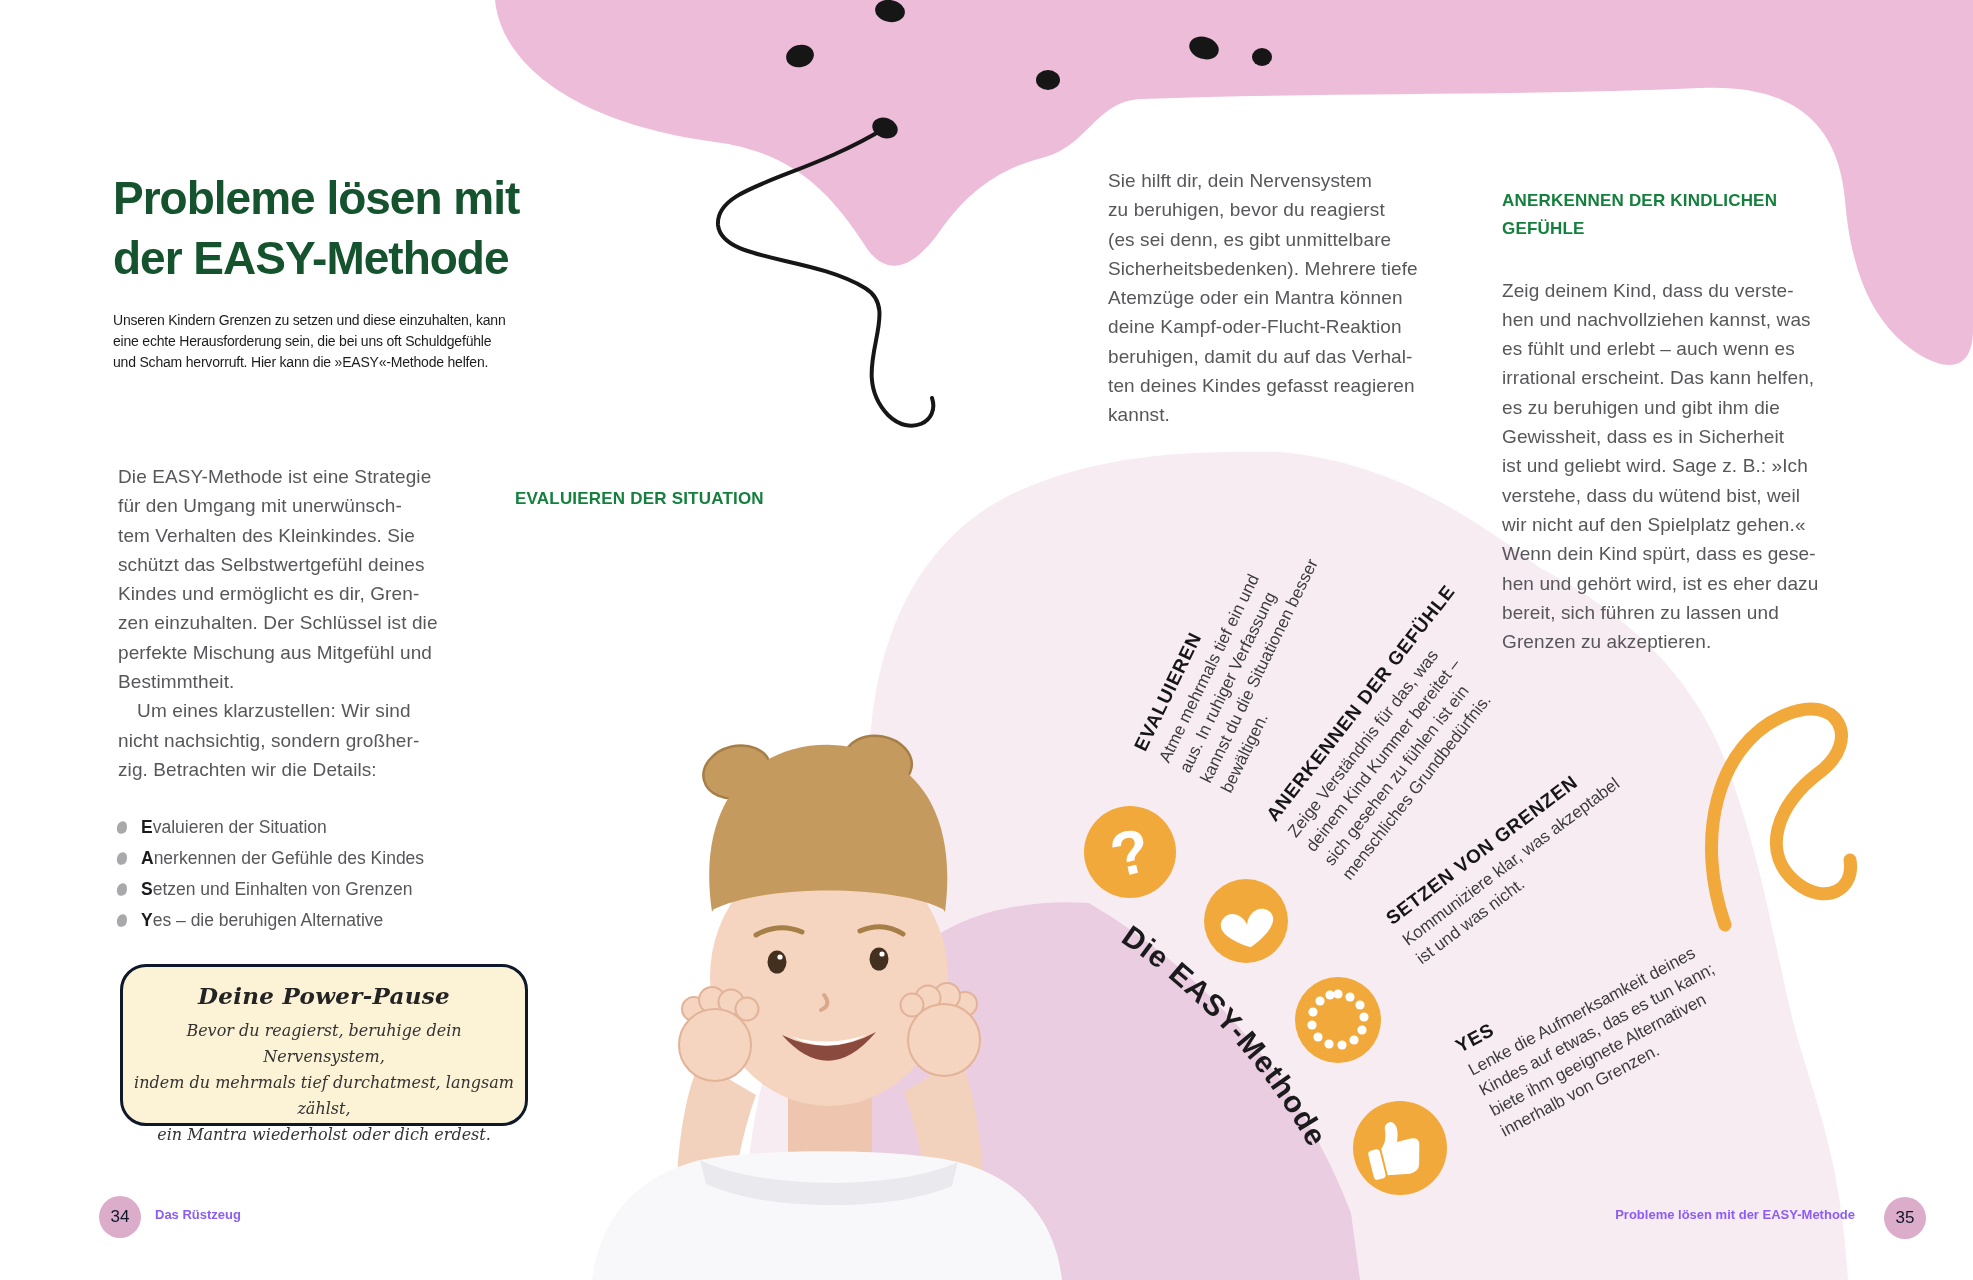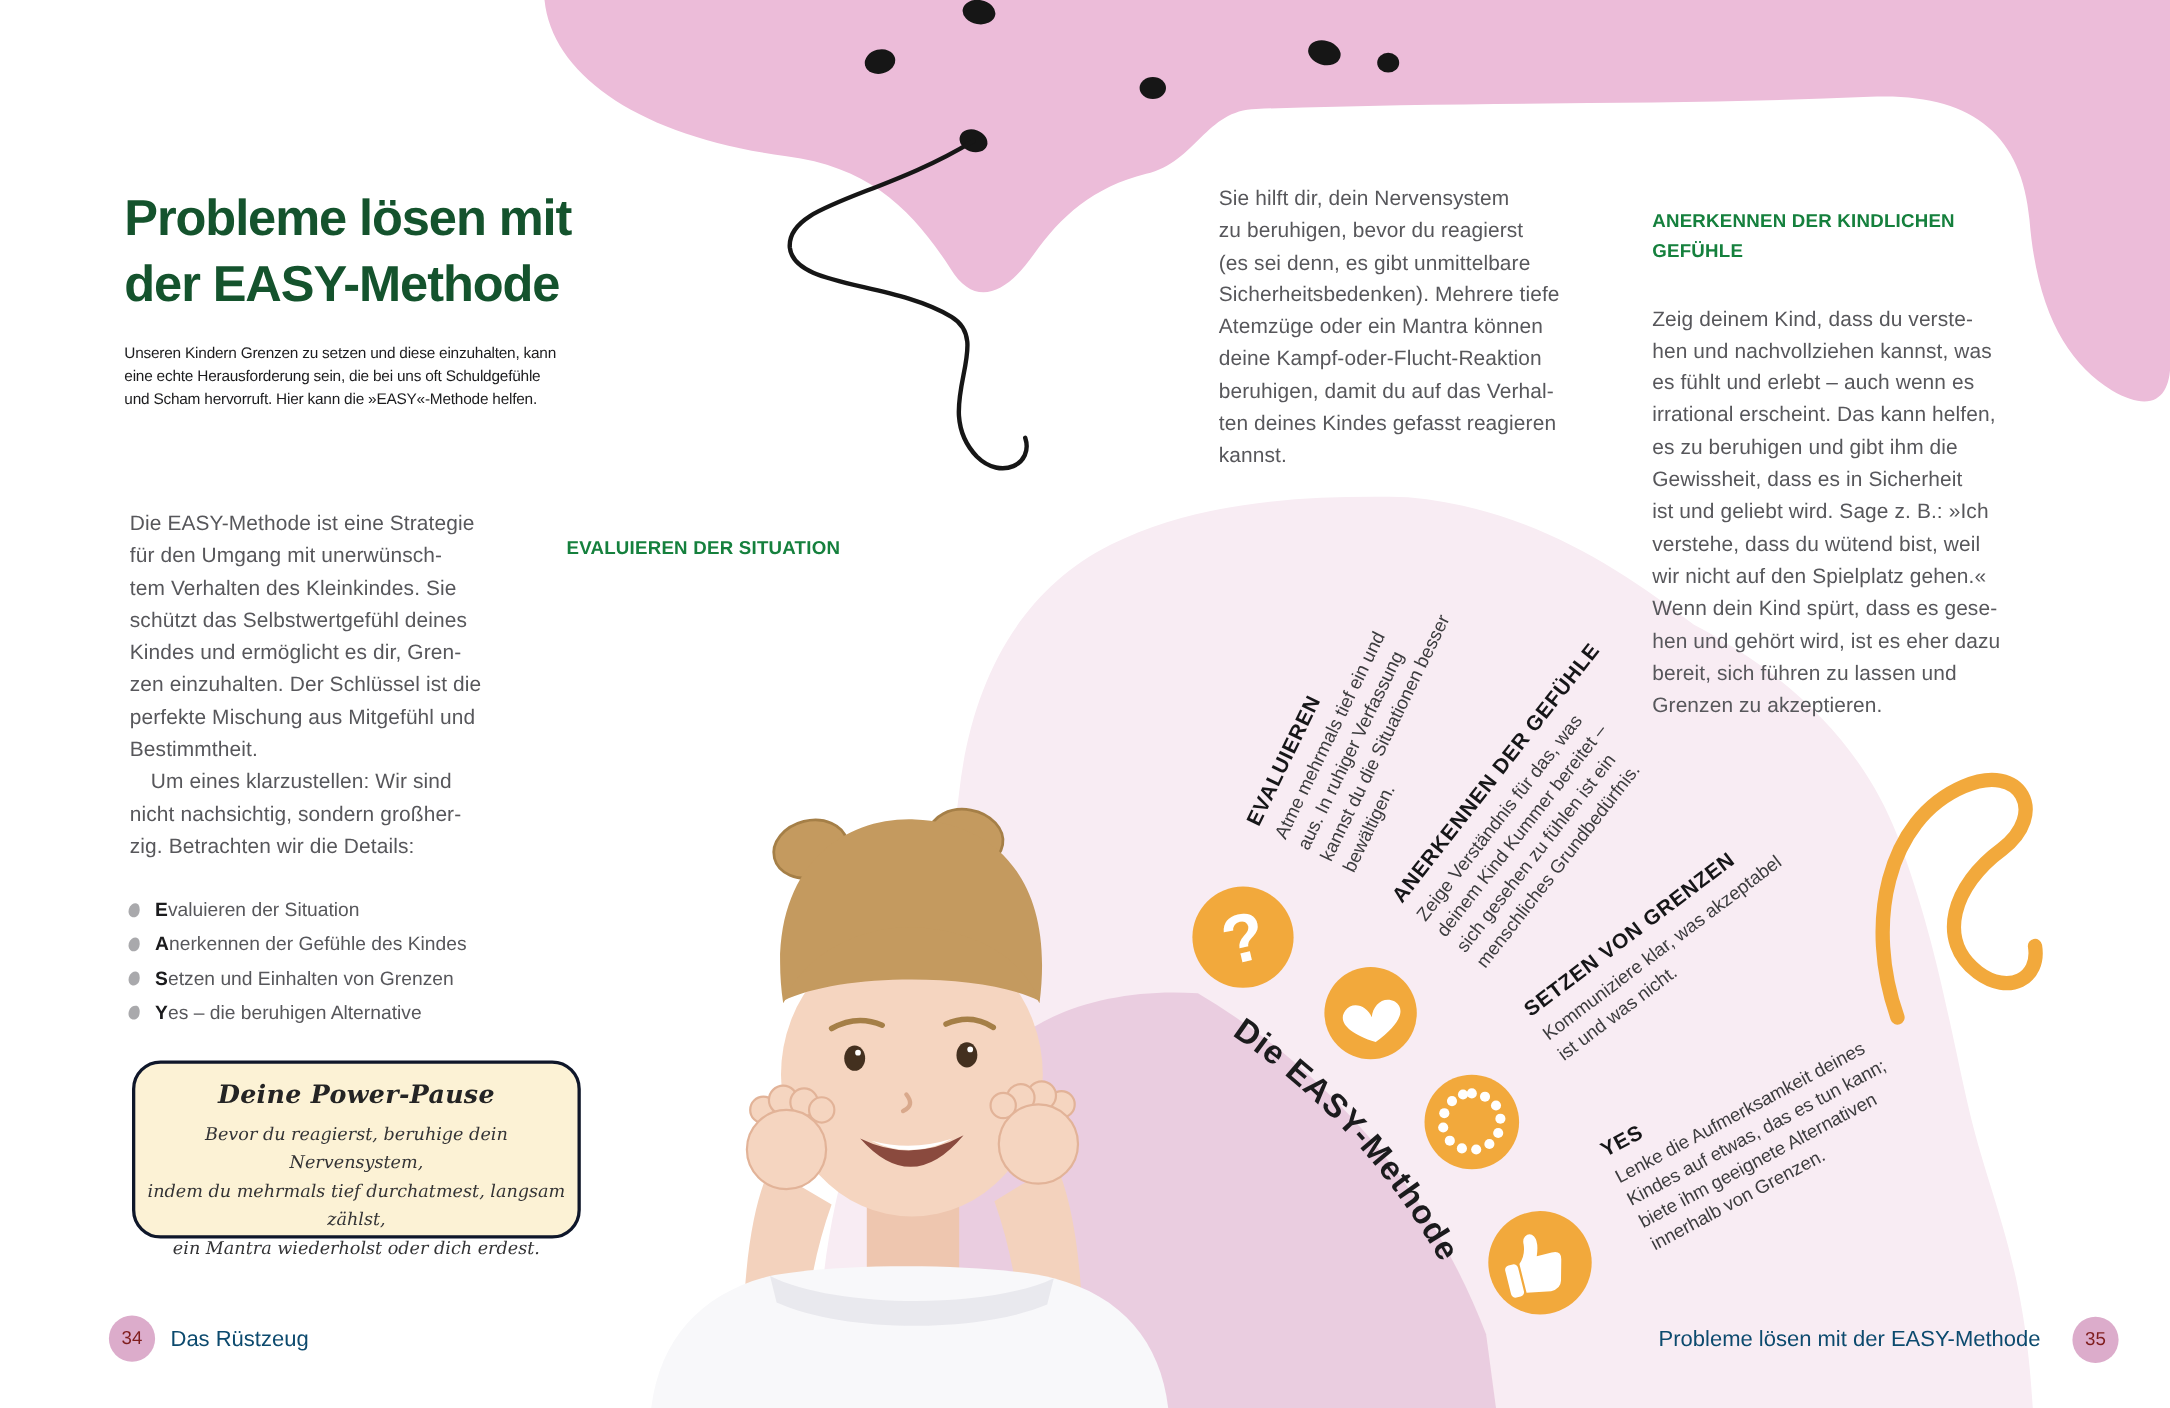--- a/index.html
+++ b/index.html
@@ -51,27 +51,27 @@
   .power p{margin:9px 10px 0 10px;font-size:16px;line-height:26px;color:#333335;white-space:pre-line;}
 
   .step{position:absolute;transform-origin:0 0;z-index:2;}
   .step h4{margin:0;font-size:19px;font-weight:700;color:#161618;letter-spacing:0.8px;white-space:nowrap;}
   .step p{margin:4px 0 0 0;font-size:17px;line-height:23px;color:#3c3c3e;white-space:pre;}
   .s1{left:1130px;top:745px;transform:rotate(-64deg);}
   .s2{left:1262px;top:812px;transform:rotate(-52deg);}
   .s3{left:1382px;top:912px;transform:rotate(-37deg);}
   .s4{left:1452px;top:1038px;transform:rotate(-28deg);}
 
-  .footer-label{font-size:20px;color:#0c4a6e;}
+  .footer-label{font-size:13px;color:#8b5cf6;font-weight:bold;}
   .fl-left{left:155px;top:1207px;}
   .fl-right{right:118px;top:1207px;}
   .pagenum{
     width:42px;height:42px;border-radius:50%;background:#dcaccb;
     display:flex;align-items:center;justify-content:center;
-    font-size:17px;color:#7f1d1d;font-weight:400;z-index:2;
+    font-size:17px;color:#0f172a;font-weight:400;z-index:2;
   }
   .pn-left{left:99px;top:1196px;}
   .pn-right{left:1884px;top:1197px;}
 
   .arcText{font-size:30px;font-weight:700;fill:#1b1b1d;letter-spacing:1px;
     font-family:"Liberation Sans", sans-serif;}
 </style>
 </head>
 <body>
 

